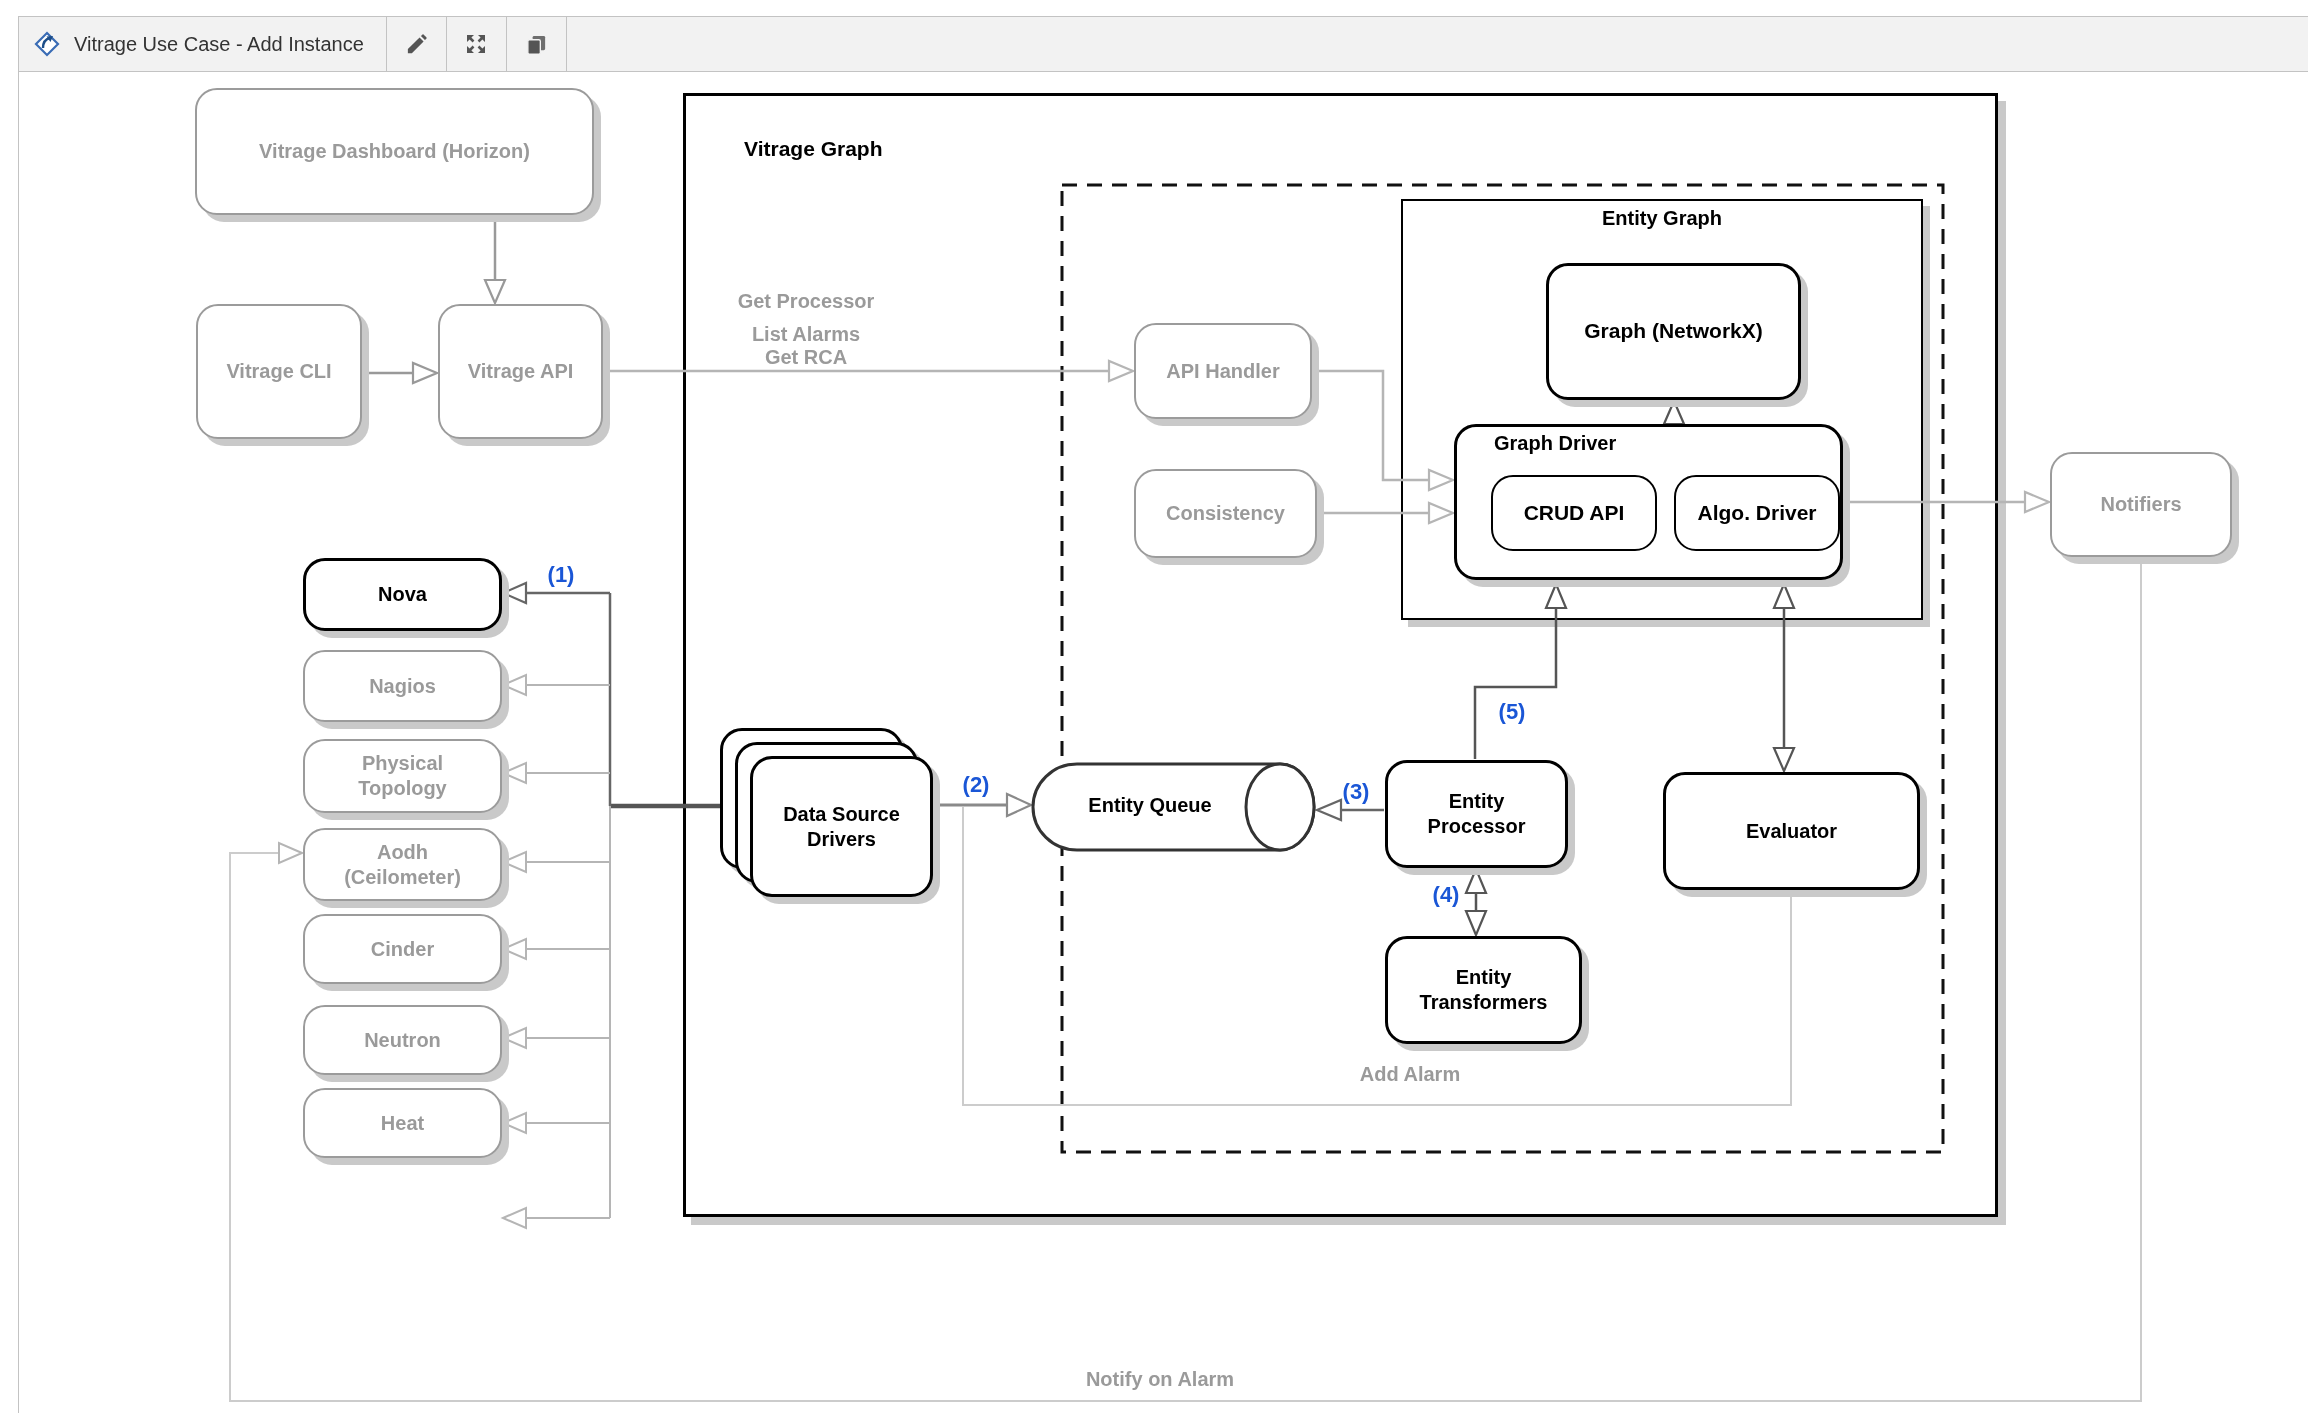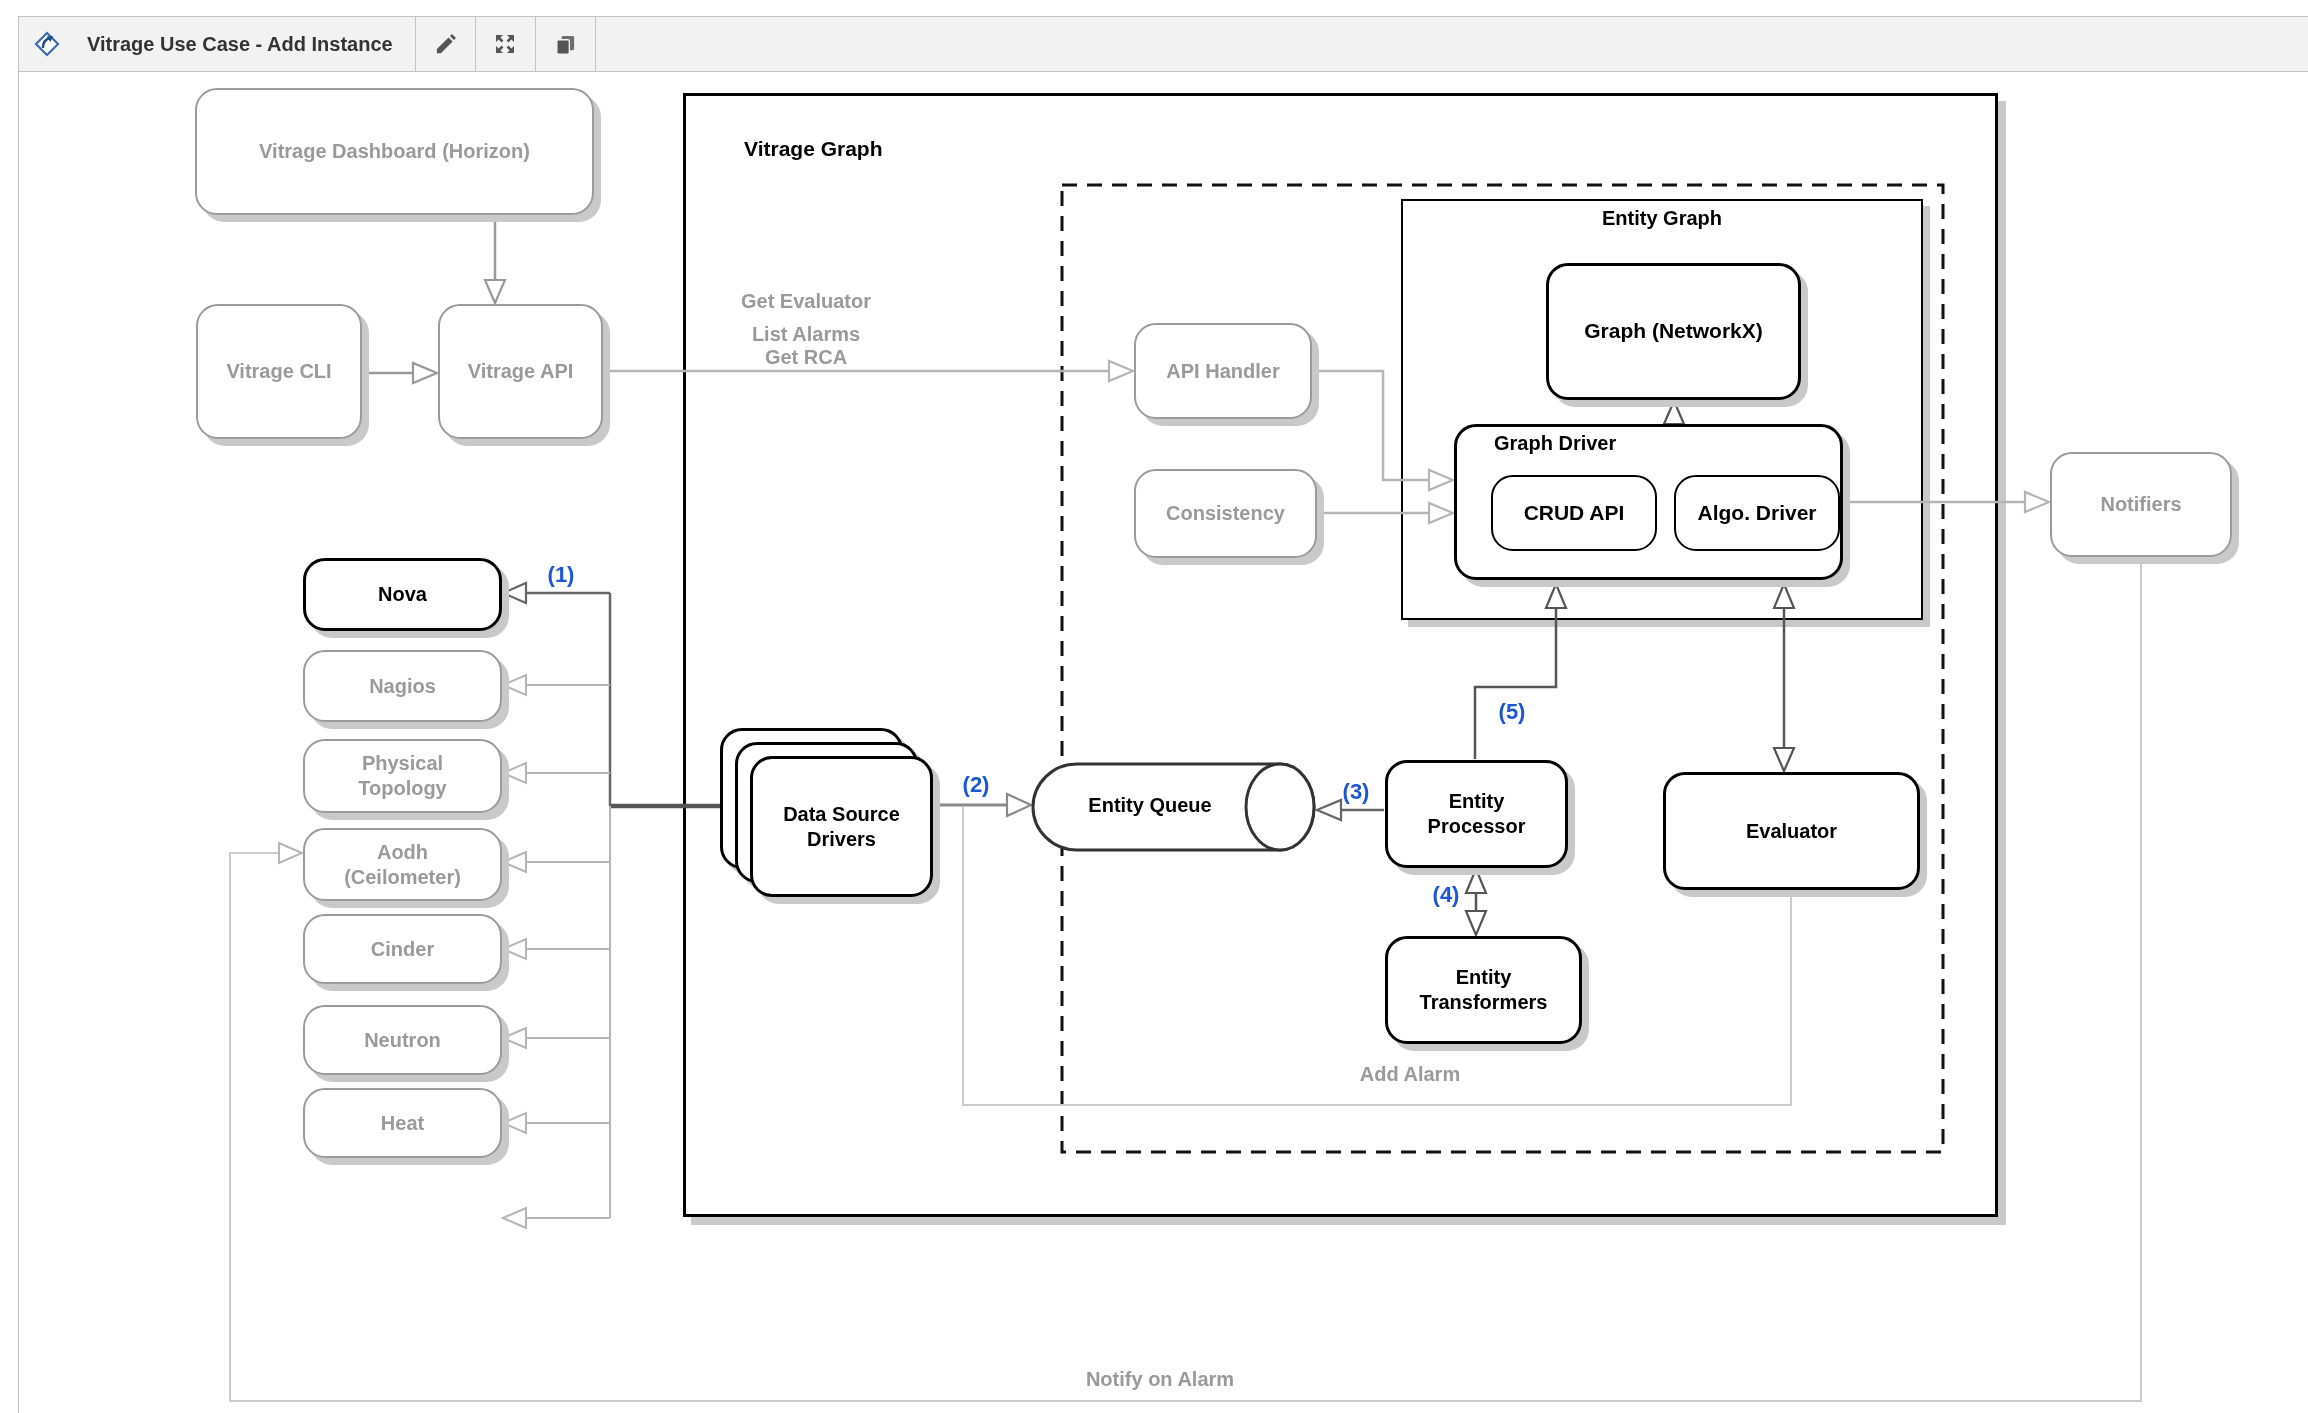--- a/index.html
+++ b/index.html
@@ -5,21 +5,21 @@
   html,body{margin:0;padding:0;background:#fff;}
   .screen{position:relative;width:2308px;height:1413px;background:#ffffff;overflow:hidden;
           font-family:"Liberation Sans", sans-serif;}
   
   .frame-border{position:absolute;left:18px;top:16px;right:0;bottom:0;
                 border-left:1px solid #c3c3c3;border-top:1px solid #c3c3c3;}
   .toolbar{position:absolute;left:18px;top:16px;right:0;height:54px;background:#f2f2f2;
            border-top:1px solid #c3c3c3;border-bottom:1px solid #c3c3c3;border-left:1px solid #c3c3c3;
            display:flex;align-items:stretch;}
   .tb-cell{display:flex;align-items:center;border-right:1px solid #c3c3c3;background:#f2f2f2;}
-  .tb-title{padding:0 22px 0 14px;gap:26px;font-weight:bold;}
+  .tb-title{padding:0 22px 0 14px;gap:13px;}
   .tb-title span{font-size:20px;color:#333;white-space:nowrap;}
   .tb-btn{width:59px;justify-content:center;cursor:pointer;}
   .tb-btn svg{display:block;}
   
   .box{position:absolute;display:flex;align-items:center;justify-content:center;
        text-align:center;background:#fff;font-weight:bold;line-height:1.25;box-sizing:border-box;border-radius:22px;}
   .gray{border:2.5px solid #9b9b9b;color:#9a9a9a;font-size:20px;box-shadow:7px 7px 0 #c9c9c9;}
   .blackb{border:3px solid #000;color:#000;font-size:20px;box-shadow:7px 7px 0 #c9c9c9;}
   .thinb{border:2px solid #000;color:#000;font-size:20px;}
   .container-box{position:absolute;background:#fff;box-sizing:border-box;}
@@ -173,21 +173,21 @@
   <div class="box blackb" style="left:1385px;top:760px;width:183px;height:108px;padding:0 30px;">Entity Processor</div>
   <div class="box blackb" style="left:1385px;top:936px;width:197px;height:108px;padding:0 20px;">Entity Transformers</div>
   <div class="box blackb" style="left:1546px;top:263px;width:255px;height:137px;font-size:21px;">Graph (NetworkX)</div>
 
   <div class="box blackb" style="left:1663px;top:772px;width:257px;height:118px;">Evaluator</div>
   <div class="box blackb" style="left:1454px;top:424px;width:389px;height:156px;align-items:flex-start;justify-content:flex-start;"></div>
   <div class="lbl lbl-black" style="left:1494px;top:432px;font-size:20px;">Graph Driver</div>
   <div class="box thinb" style="left:1491px;top:475px;width:166px;height:76px;font-size:21px;">CRUD API</div>
   <div class="box thinb" style="left:1674px;top:475px;width:166px;height:76px;font-size:21px;">Algo. Driver</div>
 
-  <div class="lbl lbl-gray center-x" style="left:806px;top:290px;">Get Evaluator</div>
+  <div class="lbl lbl-gray center-x" style="left:806px;top:290px;">Get Processor</div>
   <div class="lbl lbl-gray center-x" style="left:806px;top:323px;">List Alarms</div>
   <div class="lbl lbl-gray center-x" style="left:806px;top:346px;">Get RCA</div>
   <div class="lbl lbl-gray center-x" style="left:1410px;top:1063px;">Add Alarm</div>
   <div class="lbl lbl-gray center-x" style="left:1160px;top:1368px;">Notify on Alarm</div>
 
   <div class="step center-x" style="left:561px;top:562px;">(1)</div>
   <div class="step center-x" style="left:976px;top:772px;">(2)</div>
   <div class="step center-x" style="left:1356px;top:779px;">(3)</div>
   <div class="step center-x" style="left:1446px;top:882px;">(4)</div>
   <div class="step center-x" style="left:1512px;top:699px;">(5)</div>

